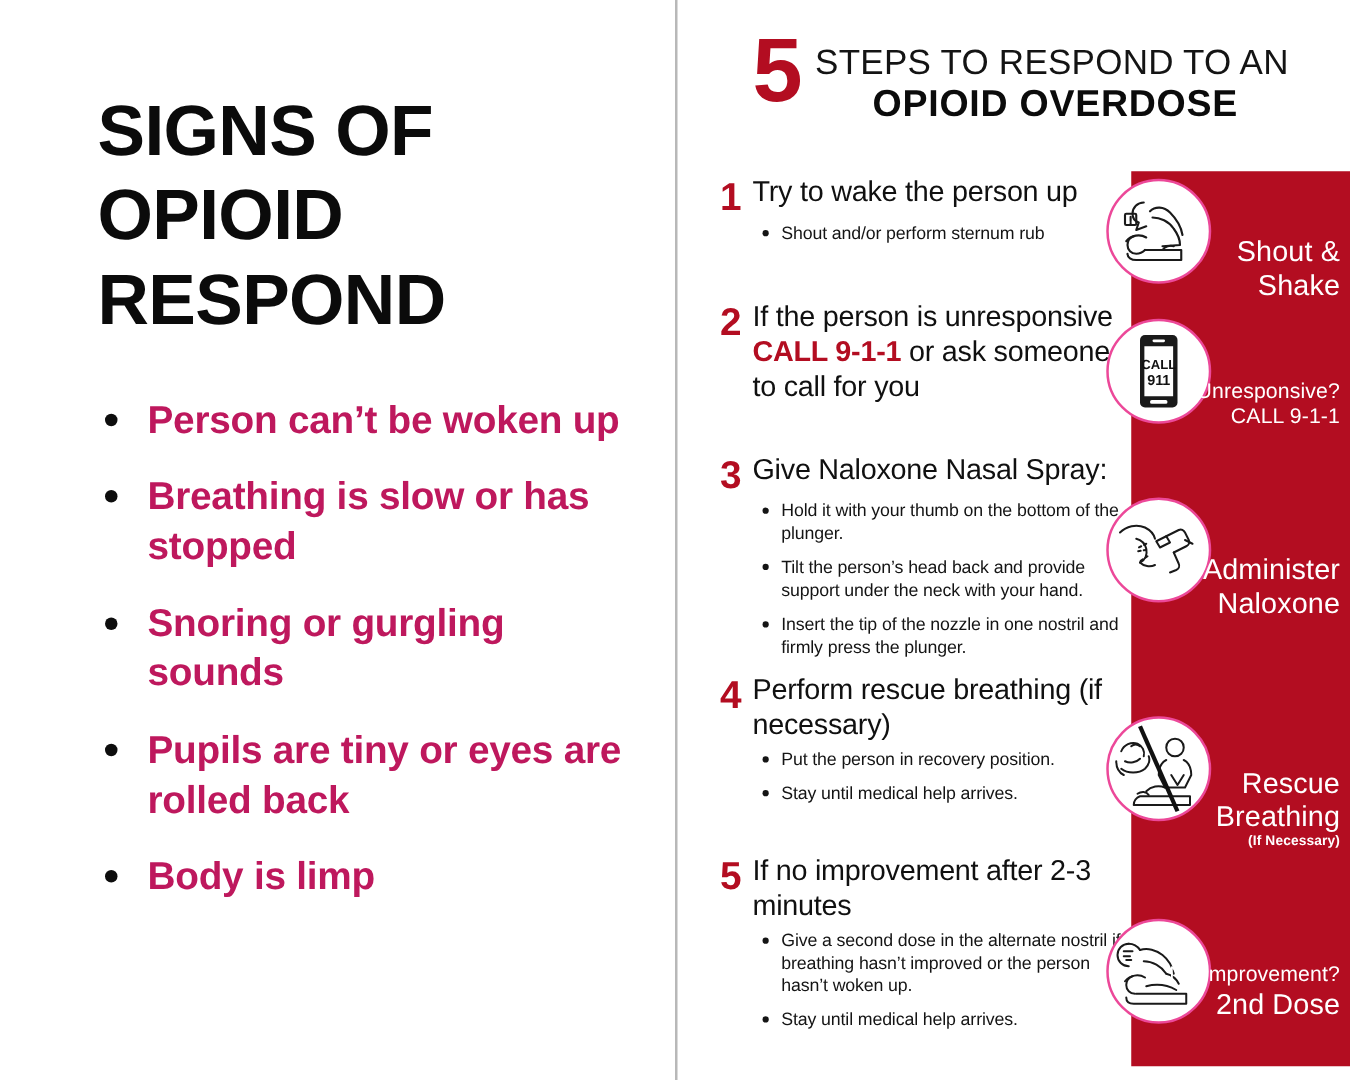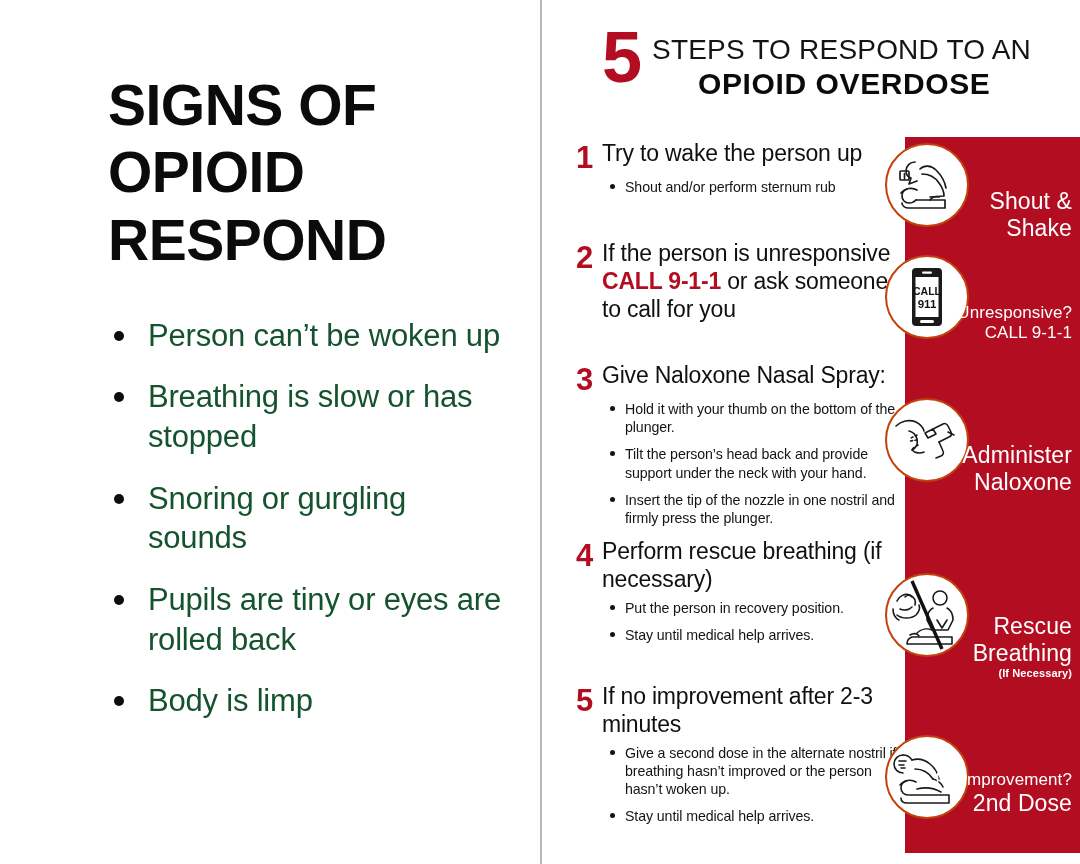--- a/index.html
+++ b/index.html
@@ -33,21 +33,21 @@
     background: #b8b8b8;
   }
 
   
   .left-panel {
     position: absolute;
     left: 0; top: 0;
     width: 540px;
     height: 734px;
     box-sizing: border-box;
-    padding: 72px 34px 0 108px;
+    padding: 72px 34px 0 78px;
   }
   .left-title {
     font-family: "Liberation Sans", sans-serif;
     font-weight: bold;
     font-size: 57px;
     line-height: 1.18;
     letter-spacing: -0.5px;
     color: #0b0b0b;
     margin: 0 0 42px 0;
   }
@@ -56,23 +56,24 @@
   .signs-list {
     list-style: none;
     margin: 0;
     padding: 0;
   }
   .signs-list li {
     position: relative;
     padding-left: 40px;
     font-size: 31px;
     line-height: 1.28;
-    color: #14532d;
+    color: #be185d;
     margin-bottom: 22px;
     letter-spacing: -0.2px;
+    font-weight: bold;
   }
   .signs-list li .dot {
     position: absolute;
     left: 6px;
     top: 15px;
     width: 10px;
     height: 10px;
     border-radius: 50%;
     background: #0d0d0d;
   }
@@ -195,21 +196,21 @@
     background: #141414;
   }
 
   
   .badge {
     position: absolute;
     width: 84px;
     height: 84px;
     border-radius: 50%;
     background: #ffffff;
-    border: 2px solid #c2410c;
+    border: 2px solid #ec4899;
     box-sizing: border-box;
     overflow: hidden;
     display: flex;
     align-items: center;
     justify-content: center;
   }
   .badge svg { display: block; }
 
   .band-label {
     position: absolute;

